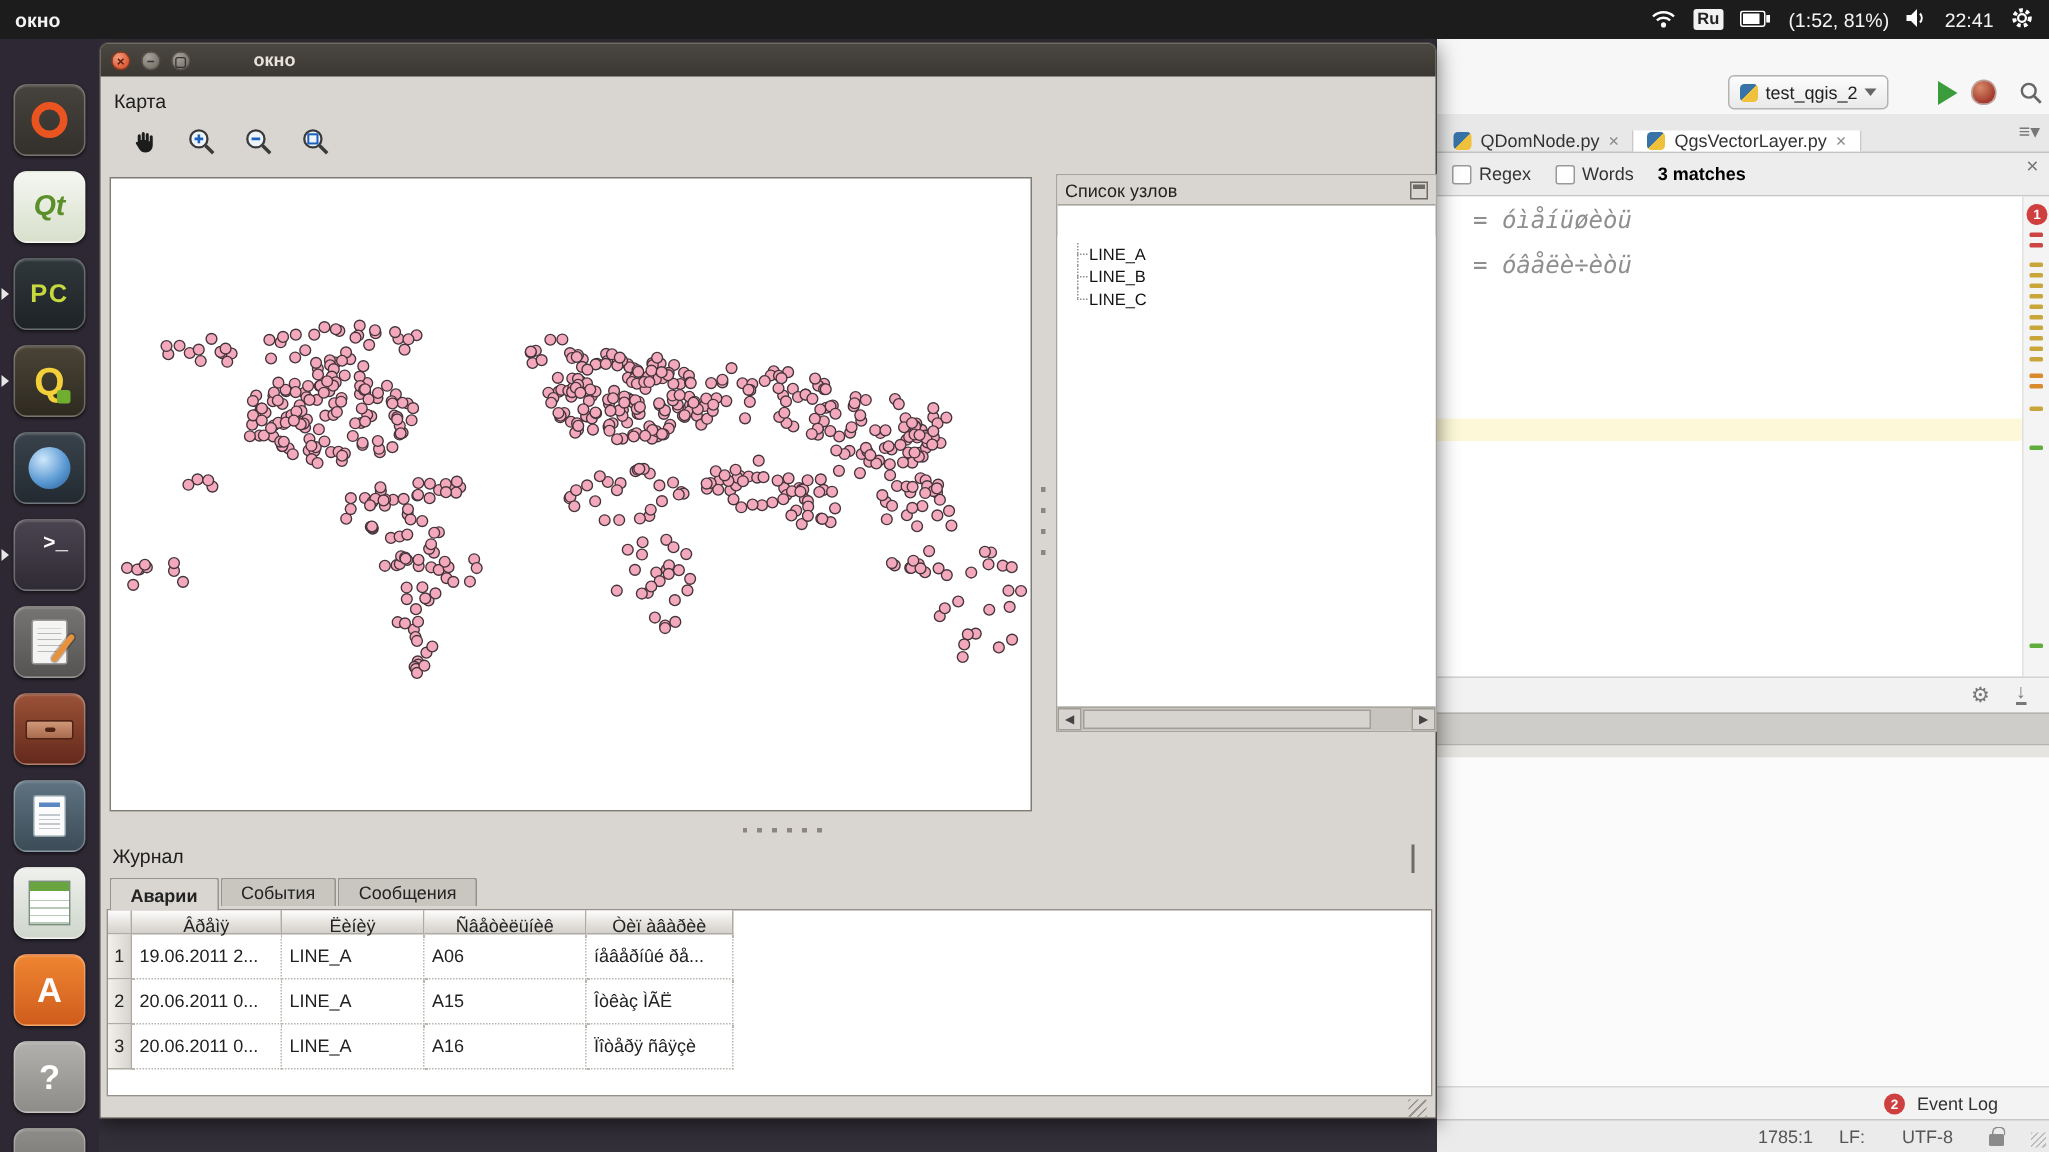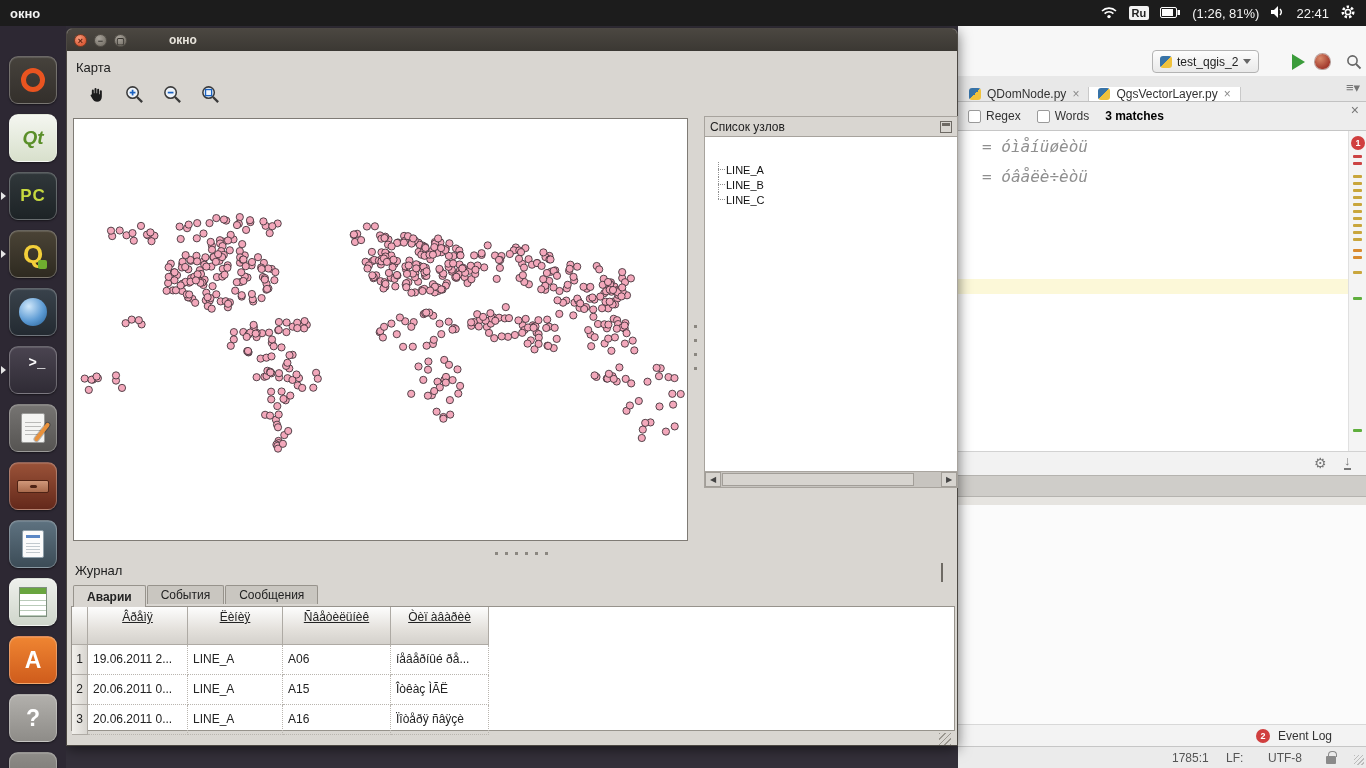--- a/index.html
+++ b/index.html
@@ -168,21 +168,21 @@
   .log-label { left:8px; top:534px; font-size:13px; color:#1c1c1c; }
   .log-float { left:874px; top:535px; }
   .log-tabs { position:absolute; left:6px; top:556px; display:flex; align-items:flex-start; height:22px; }
   .ltab { border:1px solid #97938c; border-bottom:none; background:#c9c6c0; height:19px;
       padding:0 13px; font-size:12px; line-height:19px; border-radius:2px 2px 0 0; margin-right:1px; color:#222;}
   .ltab.active { background:#d9d6d1; height:22px; line-height:22px; font-weight:bold; z-index:5; }
   .log-pane { left:4px; top:577px; width:884px; height:125px; background:#fff; border:1px solid #97938c; }
   .log-table { position:absolute; left:0; top:0; }
   .lt-row { display:flex; }
   .lt-h { background:linear-gradient(#fdfdfd,#e4e1dc 60%,#d4d1cc); border-right:1px solid #aeaaa4;
-      border-bottom:1px solid #aeaaa4; font-size:12px; text-align:center; height:38px; line-height:21px;text-decoration:underline; }
+      border-bottom:1px solid #aeaaa4; font-size:12px; text-align:center; height:16px; line-height:21px; }
   .lt-c { font-size:12px; height:30px; line-height:29px; padding-left:5px;
       border-right:1px dotted #b9b5af; border-bottom:1px dotted #b9b5af; overflow:hidden; white-space:nowrap; }
   .lt-n { background:linear-gradient(90deg,#f2f0ec,#d8d5d0); border-right:1px solid #aeaaa4;
       border-bottom:1px solid #aeaaa4; font-size:12px; text-align:center; height:30px; line-height:29px; }
   .w-grip { left:872px; top:704px; width:12px; height:12px;
       background:repeating-linear-gradient(135deg,#9a968f 0 1px,transparent 1px 4px); }
 </style>
 </head>
 <body>
 
@@ -197,21 +197,21 @@
         </svg>
     </span>
     <span class="kbd-ind">Ru</span>
     <span>
       <svg width="21" height="11" viewBox="0 0 21 11">
           <rect x="0.5" y="0.5" width="16" height="10" rx="1.5" fill="none" stroke="#fff"></rect>
           <rect x="2" y="2" width="11" height="7" fill="#fff"></rect>
           <rect x="17.5" y="3" width="2.5" height="5" fill="#fff"></rect>
         </svg>
     </span>
-    <span>(1:26, 81%)</span>
+    <span>(1:52, 81%)</span>
     <span>
       <svg width="15" height="14" viewBox="0 0 15 14">
           <path d="M1 5h3l4-4v12L4 9H1z" fill="#fff"></path>
           <path d="M10 4a4.5 4.5 0 0 1 0 6" stroke="#fff" fill="none" stroke-width="1.4"></path>
         </svg>
     </span>
     <span>22:41</span>
     <span>
       <svg width="16" height="16" viewBox="0 0 16 16">
           <circle cx="8" cy="8" r="5.2" fill="none" stroke="#fff" stroke-width="2.6" stroke-dasharray="2.4 2.1"></circle>

